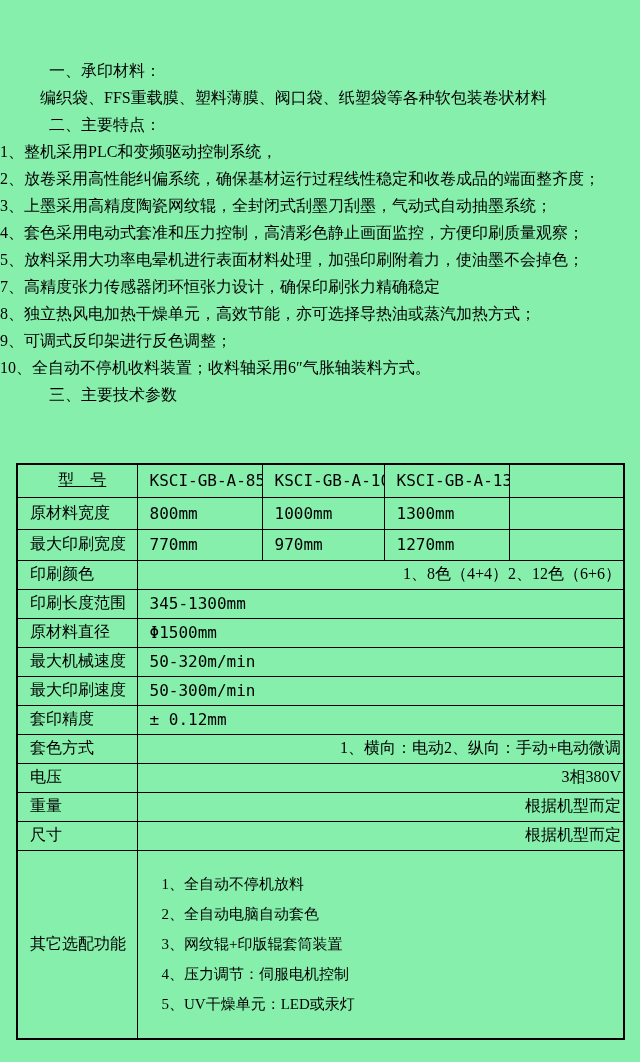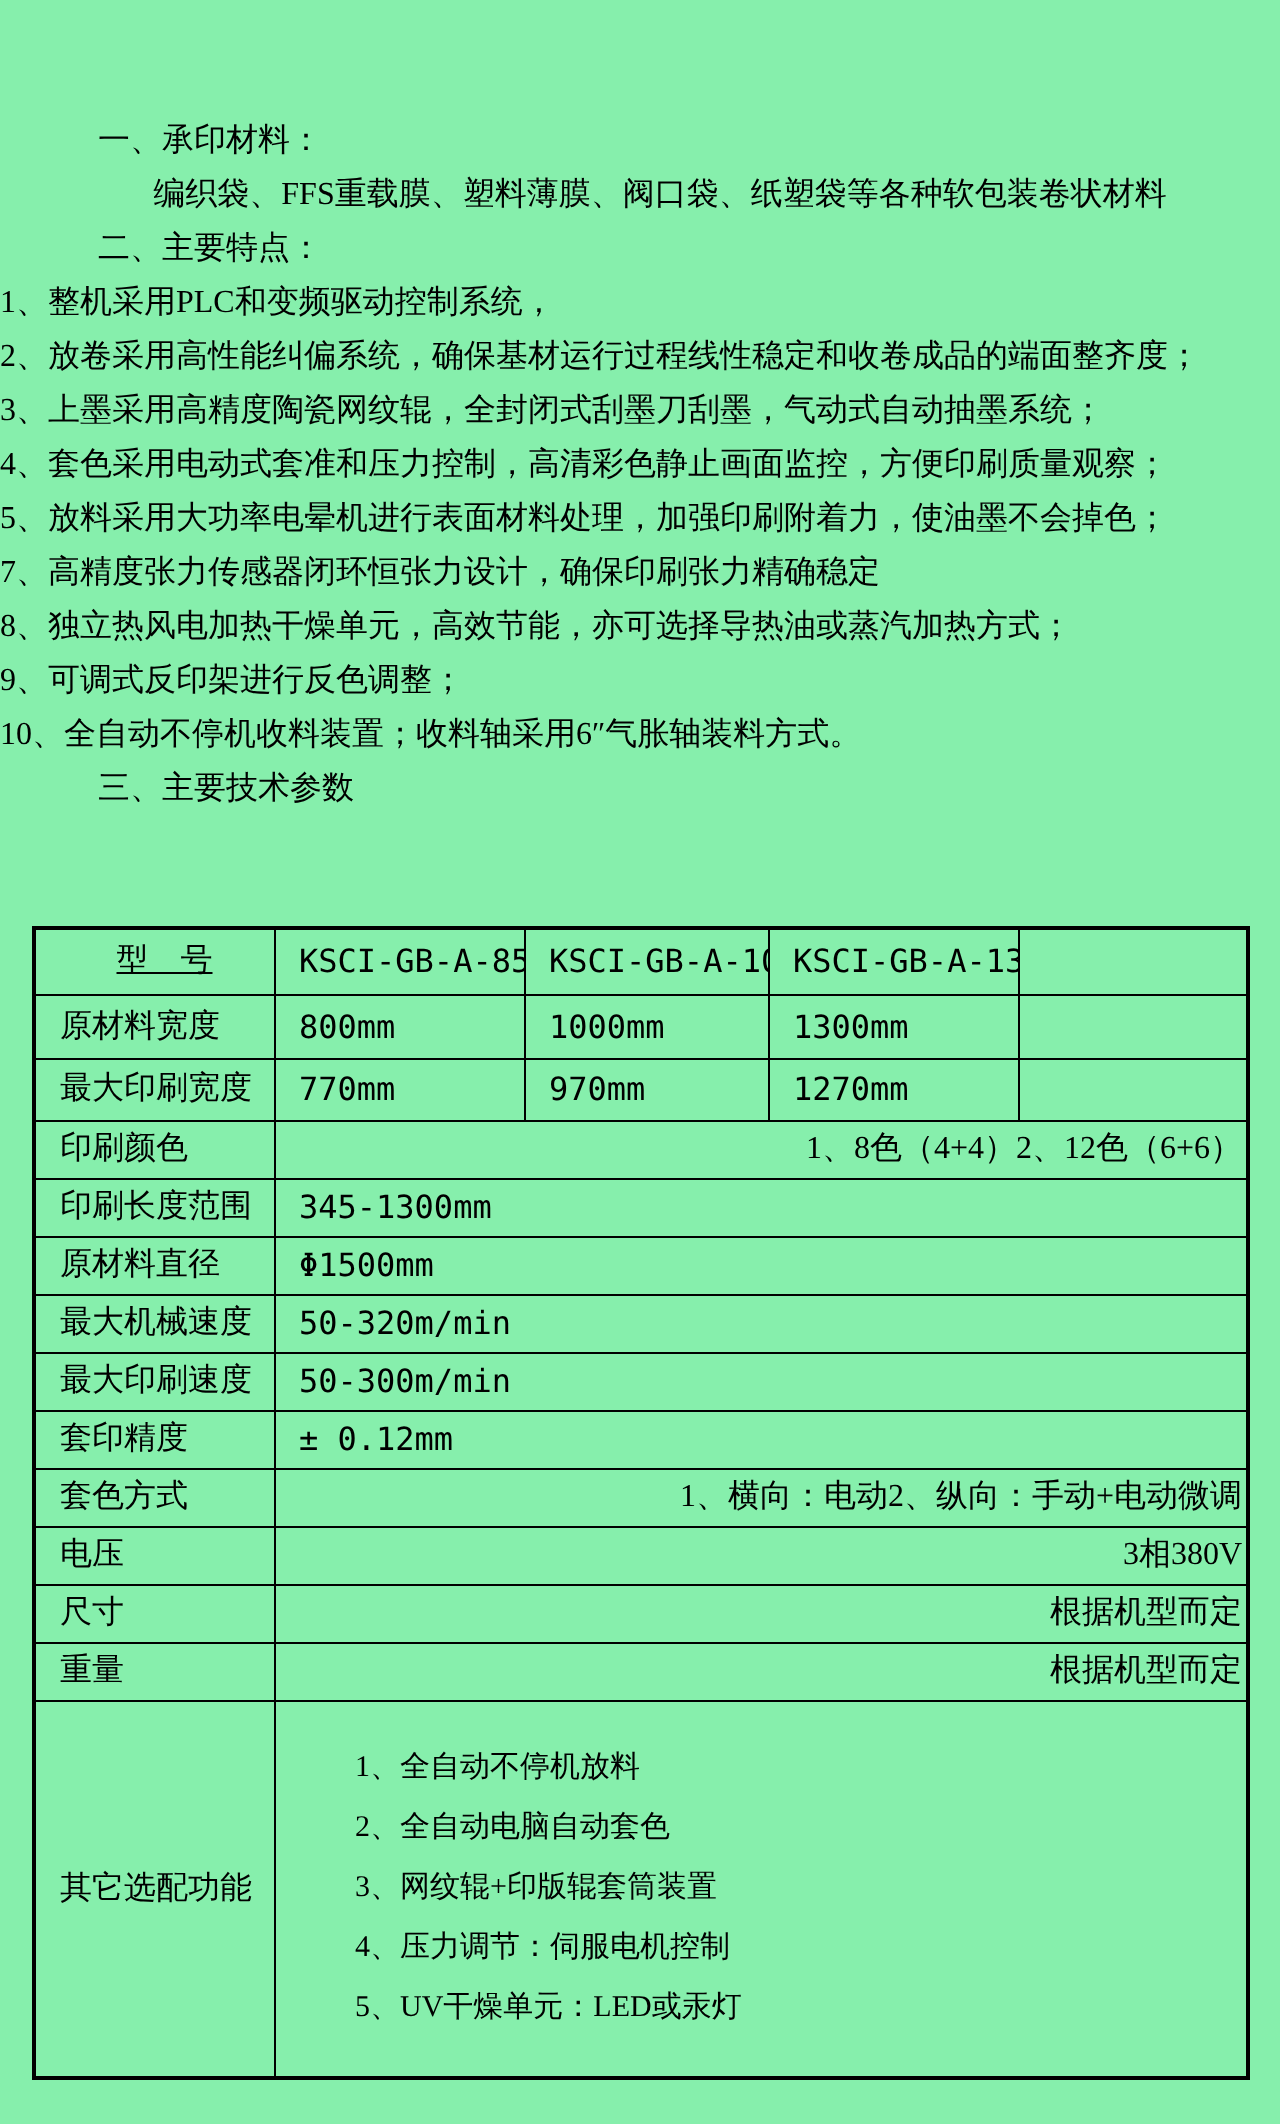--- a/index.html
+++ b/index.html
@@ -3,42 +3,42 @@
 <meta charset="utf-8">
 <style>
   html,body{margin:0;padding:0;background:#fff;}
   .page{
     position:relative;width:640px;height:1062px;background:#86efac;
     font-family:"Liberation Serif","DejaVu Serif",serif;color:#000;overflow:hidden;
   }
   .doc-text{position:absolute;left:0;top:57px;width:640px;}
   .line{height:27px;line-height:27px;font-size:16px;white-space:nowrap;}
   .l-sec{padding-left:49px;}
-  .l-body{padding-left:20px;text-align:center;}
+  .l-body{padding-left:40px;}
   .l-num{}
 
   table.spec{
     position:absolute;left:16px;top:463px;width:607px;
     border-collapse:collapse;table-layout:fixed;
     border:2px solid #000;
   }
   table.spec td{
     border:1px solid #000;vertical-align:middle;
     padding:0 2px 0 12px;overflow:hidden;white-space:nowrap;
     font-size:16px;
   }
   td.c-head{text-align:center;padding-left:2px;font-size:17px;text-decoration:underline;}
   td.mono{font-family:"DejaVu Sans Mono","Liberation Mono",monospace;font-size:13px;padding-left:8px;}
   td.mix{font-size:15px;text-align:right;}
   .p1{display:inline-block;}
   .w-colors{width:166px;}
   .w-reg{width:111px;}
   td.opts{padding:0;}
   .opts-inner{display:flex;flex-direction:column;justify-content:center;height:100%;padding-left:12px;}
-  .opt-line{height:30px;line-height:30px;font-size:15px;white-space:nowrap;margin-left:16px;}
+  .opt-line{height:30px;line-height:30px;font-size:15px;white-space:nowrap;}
 </style>
 </head>
 <body>
 
 <div class="page">
 
   <div class="doc-text">
     <div class="line l-sec">一、承印材料：</div>
     <div class="line l-body">编织袋、FFS重载膜、塑料薄膜、阀口袋、纸塑袋等各种软包装卷状材料</div>
     <div class="line l-sec">二、主要特点：</div>
@@ -114,25 +114,25 @@
         <td>套色方式</td>
         <td class="mix" colspan="4">
           <span class="p1 w-reg">1、横向：电动</span><span>2、纵向：手动+电动微调</span>
         </td>
       </tr>
       <tr style="height:29px">
         <td>电压</td>
         <td class="mix" colspan="4">3相380V</td>
       </tr>
       <tr style="height:29px">
-        <td>尺寸</td>
+        <td>重量</td>
         <td class="mix" colspan="4">根据机型而定</td>
       </tr>
       <tr style="height:29px">
-        <td>重量</td>
+        <td>尺寸</td>
         <td class="mix" colspan="4">根据机型而定</td>
       </tr>
       <tr style="height:189px">
         <td>其它选配功能</td>
         <td class="opts" colspan="4">
           <div class="opts-inner">
             <div class="opt-line">1、全自动不停机放料</div>
             <div class="opt-line">2、全自动电脑自动套色</div>
             <div class="opt-line">3、网纹辊+印版辊套筒装置</div>
             <div class="opt-line">4、压力调节：伺服电机控制</div>

